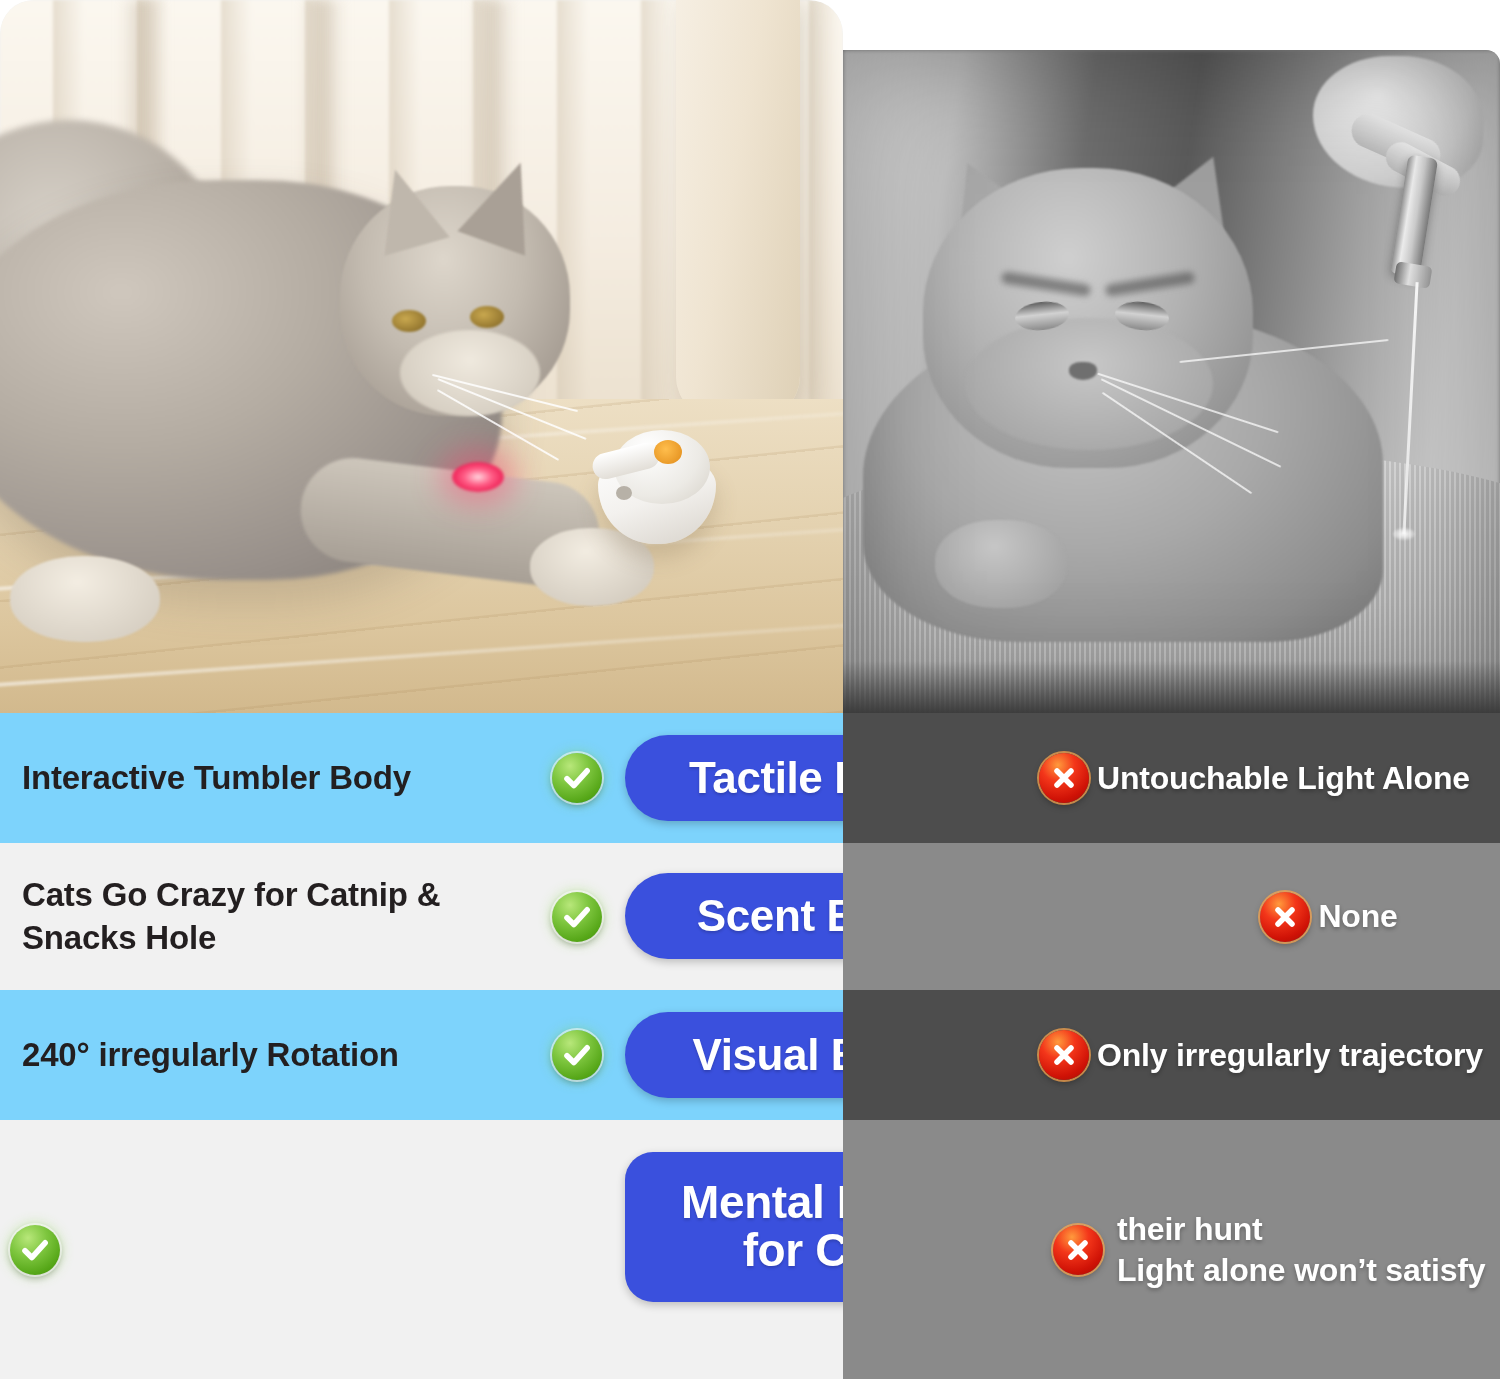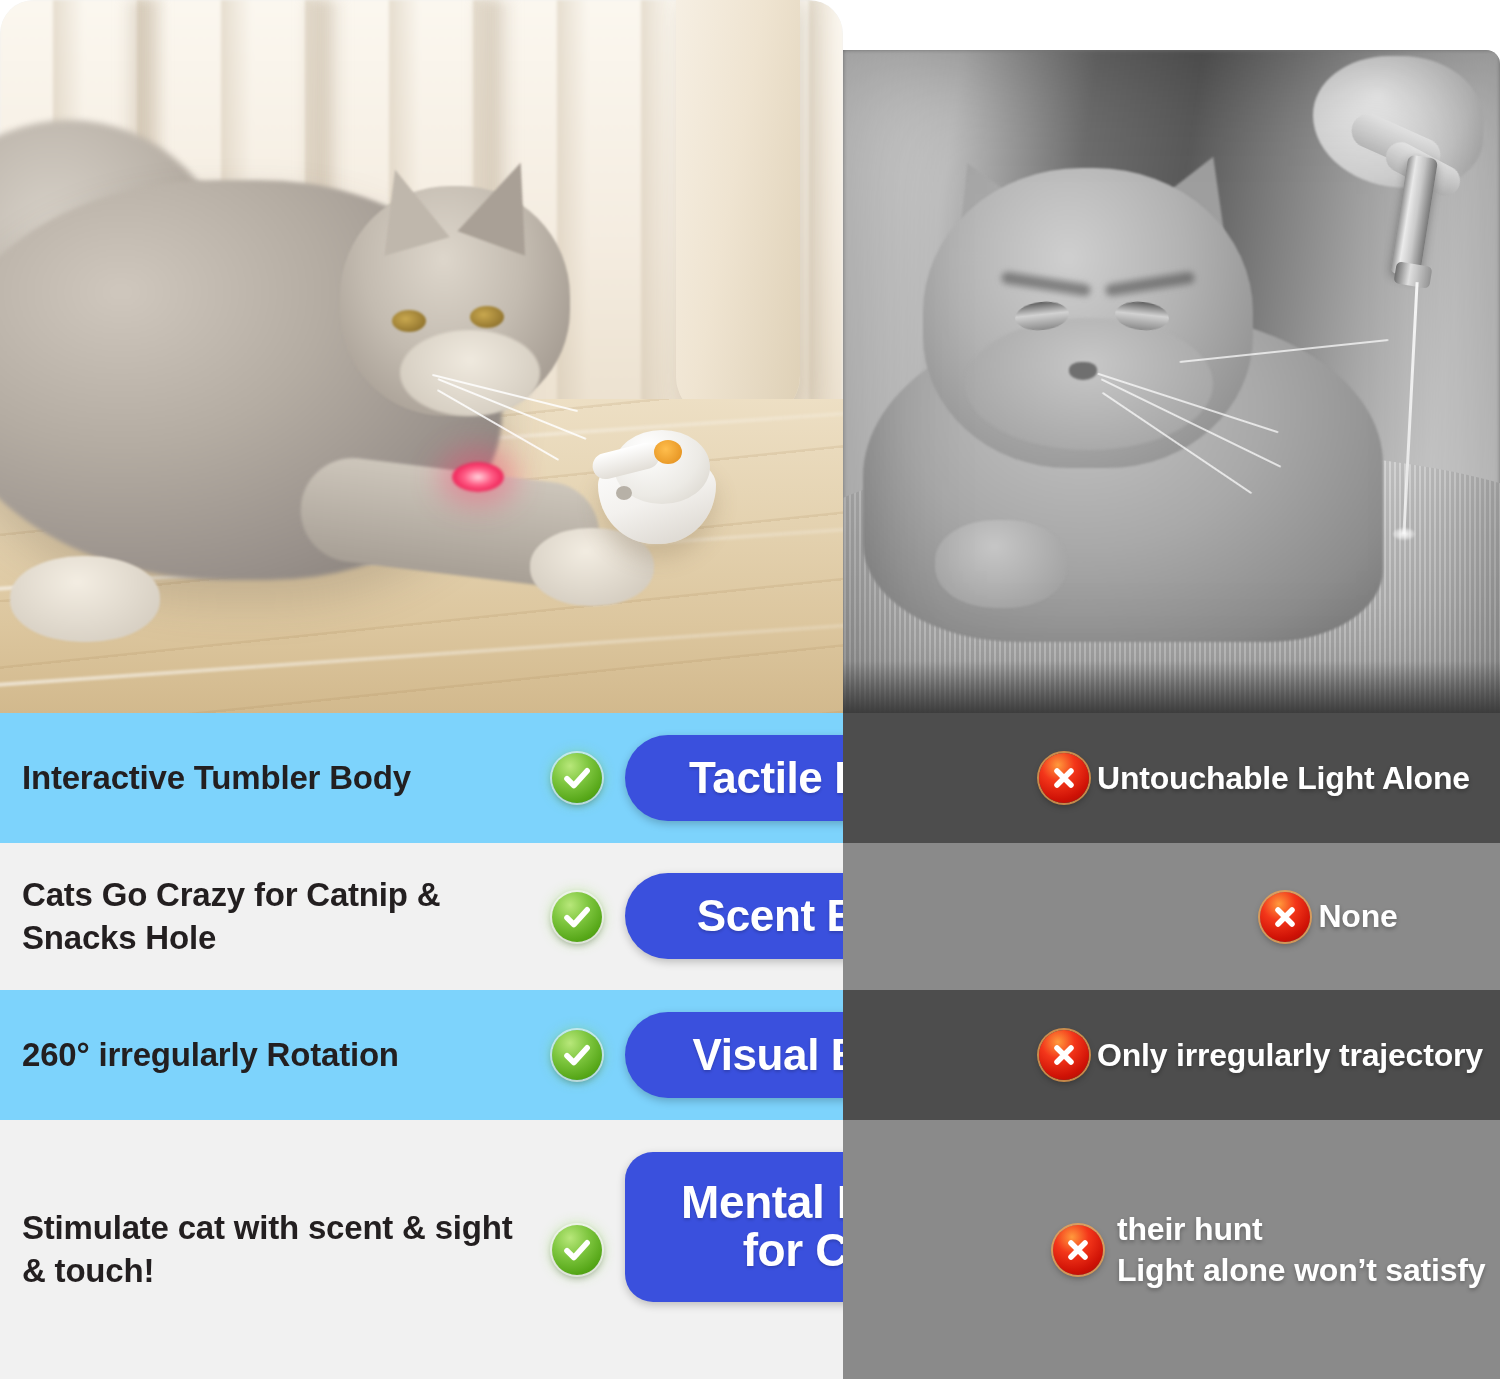--- a/index.html
+++ b/index.html
@@ -407,21 +407,21 @@
               </svg>
           </div>
           <div class="con-text">None</div>
         </div>
       </div>
     </div>
 
     <div class="row alt" style="top:277px;height:130px;">
       <div class="lcell">
         <div class="lcell-inner">
-          <div class="feature-text">260° irregularly Rotation</div>
+          <div class="feature-text">240° irregularly Rotation</div>
           <div class="check-badge">
             <svg viewBox="0 0 24 24" aria-hidden="true">
                 <path d="M4.5 12.6 L9.6 17.7 L19.6 6.6" fill="none" stroke="#ffffff" stroke-width="4.2" stroke-linecap="round" stroke-linejoin="round"></path>
               </svg>
           </div>
         </div>
       </div>
       <div class="boost-pill pill-1line" style="top:22px;">Visual Boost</div>
       <div class="rcell">
         <div class="rcell-inner" style="padding-left:196px;">
@@ -431,21 +431,20 @@
               </svg>
           </div>
           <div class="con-text">Only irregularly trajectory</div>
         </div>
       </div>
     </div>
 
     <div class="row base" style="top:407px;height:259px;">
       <div class="lcell">
         <div class="lcell-inner">
-          <div class="feature-text">Stimulate cat with scent &amp; sight &amp; touch!</div>
           <div class="check-badge">
             <svg viewBox="0 0 24 24" aria-hidden="true">
                 <path d="M4.5 12.6 L9.6 17.7 L19.6 6.6" fill="none" stroke="#ffffff" stroke-width="4.2" stroke-linecap="round" stroke-linejoin="round"></path>
               </svg>
           </div>
         </div>
       </div>
       <div class="boost-pill pill-2line" style="top:32px;flex-direction:column;">
         <span>Mental Health</span>
         <span>for Cats</span>

